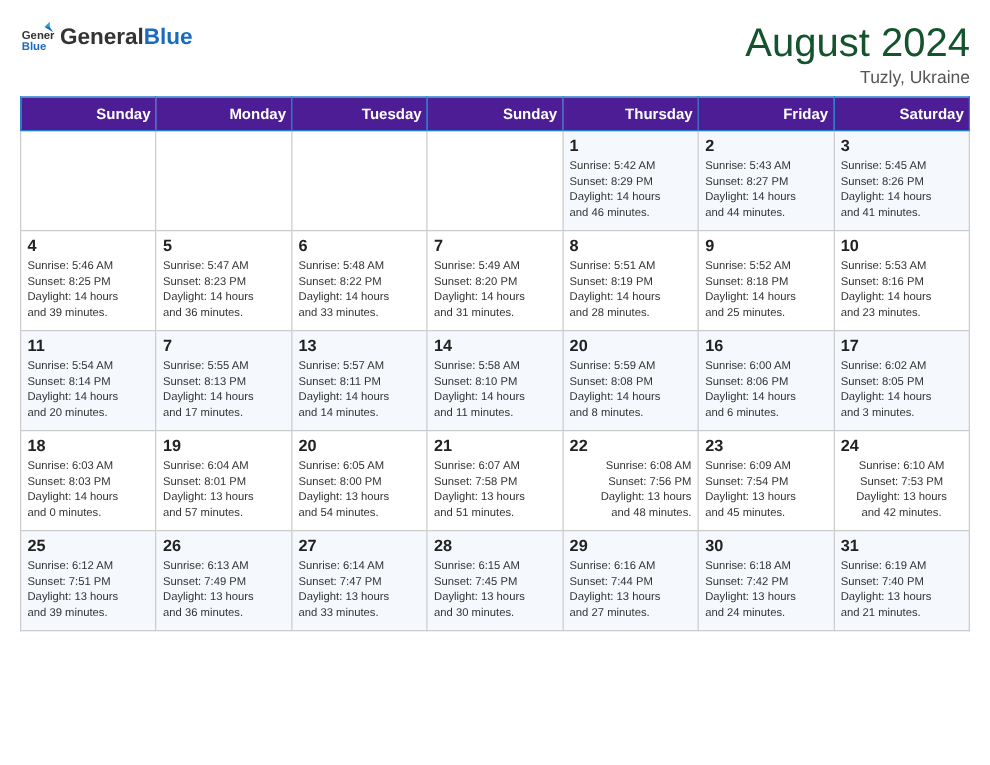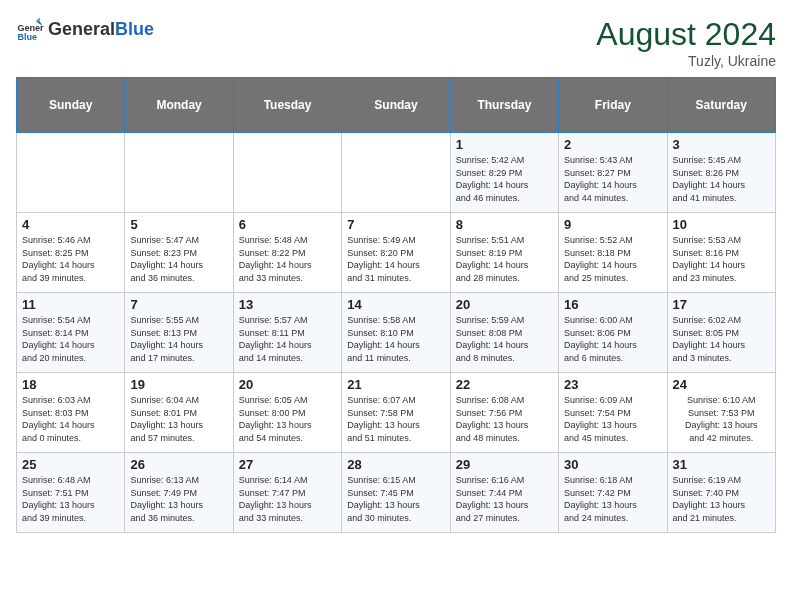--- a/index.html
+++ b/index.html
@@ -43,26 +43,26 @@
     .location {
       font-size: 14px;
       color: #555;
     }
     table {
       width: 100%;
       border-collapse: collapse;
       table-layout: fixed;
     }
     thead th {
-      background-color: #737373;
+      background-color: #4c1d95;
       color: #fff;
       font-size: 12px;
       font-weight: bold;
-      padding: 20px 4px;
-      text-align: center;
+      padding: 6px 4px;
+      text-align: right;
       border: 1px solid #2a7dc9;
     }
     tbody td {
       border: 1px solid #ccc;
       vertical-align: top;
       padding: 4px 5px;
       font-size: 9.5px;
       color: #222;
       height: 80px;
       background: #fff;
@@ -276,21 +276,21 @@
         </td>
         <td>
           <span class="day-number">21</span>
           <div class="day-info" style="white-space: pre-line;">Sunrise: 6:07 AM
 Sunset: 7:58 PM
 Daylight: 13 hours
 and 51 minutes.</div>
         </td>
         <td>
           <span class="day-number">22</span>
-          <div class="day-info" style="white-space: pre-line;">Sunrise: 6:08 AM
+          <div class="day-info" style="white-space: pre-line; text-align: right;">Sunrise: 6:08 AM
 Sunset: 7:56 PM
 Daylight: 13 hours
 and 48 minutes.</div>
         </td>
         <td>
           <span class="day-number">23</span>
           <div class="day-info" style="white-space: pre-line;">Sunrise: 6:09 AM
 Sunset: 7:54 PM
 Daylight: 13 hours
 and 45 minutes.</div>
@@ -299,21 +299,21 @@
           <span class="day-number">24</span>
           <div class="day-info" style="white-space: pre-line; text-align: center;">Sunrise: 6:10 AM
 Sunset: 7:53 PM
 Daylight: 13 hours
 and 42 minutes.</div>
         </td>
       </tr>
       <tr>
         <td>
           <span class="day-number">25</span>
-          <div class="day-info" style="white-space: pre-line;">Sunrise: 6:48 AM
+          <div class="day-info" style="white-space: pre-line;">Sunrise: 6:12 AM
 Sunset: 7:51 PM
 Daylight: 13 hours
 and 39 minutes.</div>
         </td>
         <td>
           <span class="day-number">26</span>
           <div class="day-info" style="white-space: pre-line;">Sunrise: 6:13 AM
 Sunset: 7:49 PM
 Daylight: 13 hours
 and 36 minutes.</div>

